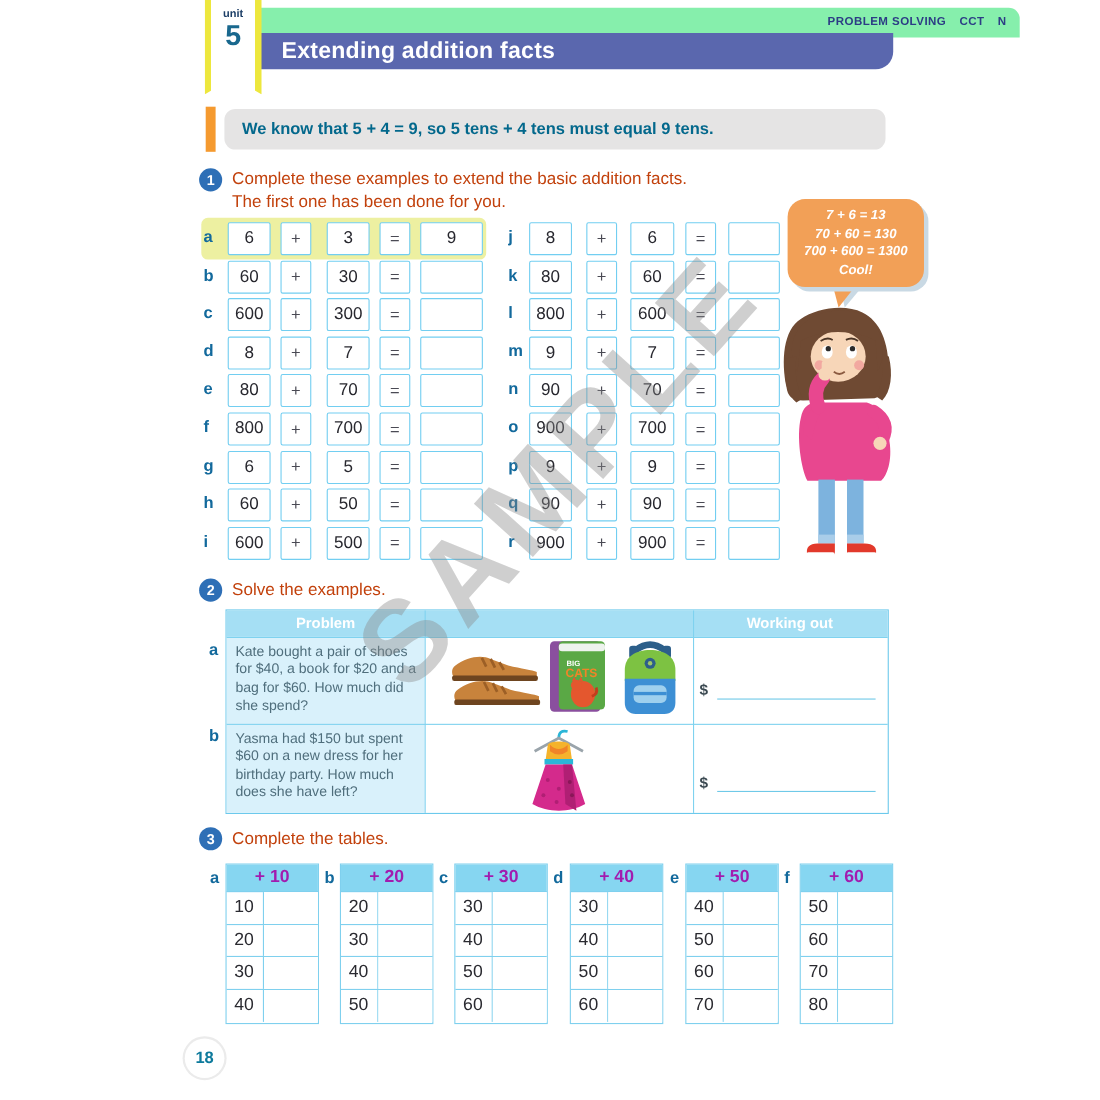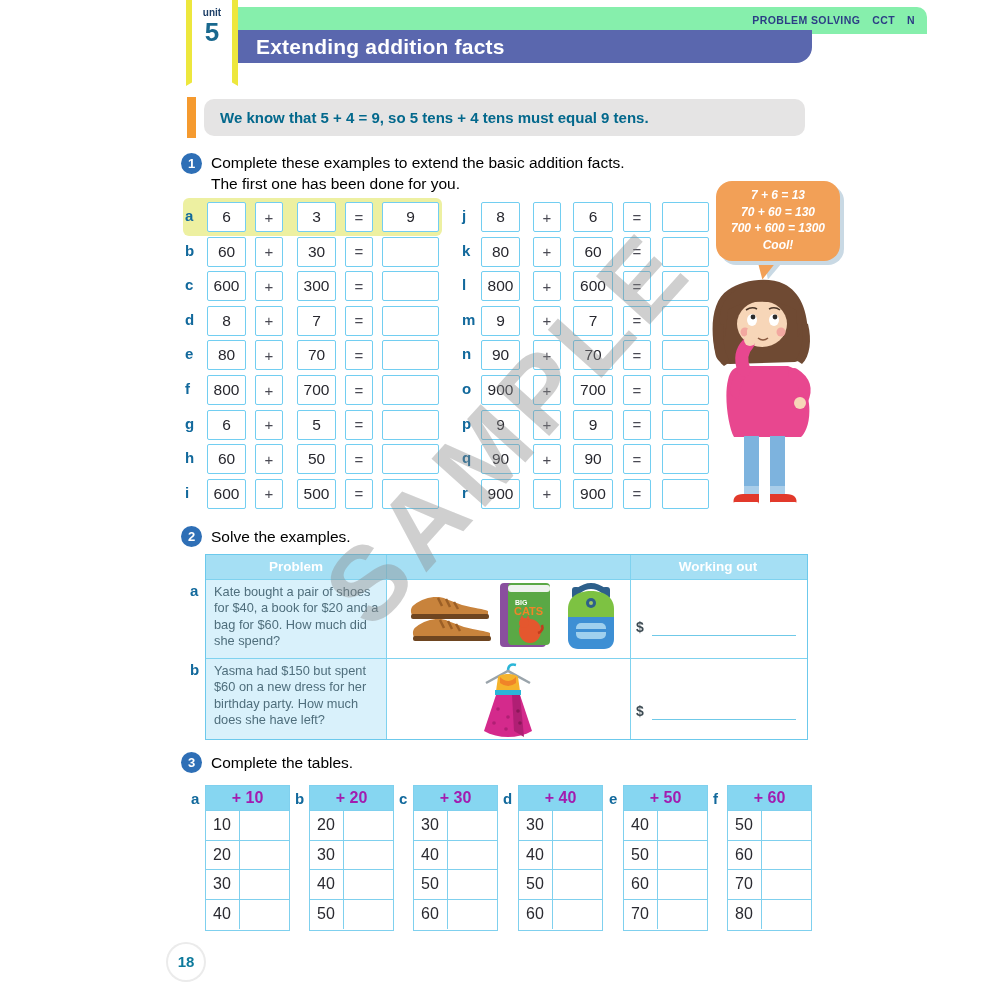--- a/index.html
+++ b/index.html
@@ -24,21 +24,21 @@
 
   
   #note-accent { position:absolute; left:187px; top:97px; width:9px; height:41px; background:#f59a2f; }
   #note-box { position:absolute; left:204px; top:99px; width:601px; height:37px;
     background:#e5e4e4; border-radius:10px; }
   #note-text { padding-left:16px; line-height:37px; font-size:15px; font-weight:600; color:#03688c; }
 
   
   .qnum { position:absolute; width:21px; height:21px; border-radius:50%; background:#2e6fb6;
     color:#fff; font-size:13px; font-weight:bold; text-align:center; line-height:21px; }
-  .instr { position:absolute; font-size:15.5px; color:#000000; line-height:21px; }
+  .instr { position:absolute; font-size:15.5px; color:#c2410c; line-height:21px; }
 
   
   #row-a-highlight { position:absolute; left:183px; top:198px; width:259px; height:38px;
     background:#edf0a1; border-radius:6px; z-index:1; }
   .ex1-col { position:absolute; top:202px; height:312px; z-index:2; }
   #ex1-left  { left:185px; width:260px; }
   #ex1-right { left:462px; width:250px; }
   .ex1-row { position:absolute; left:0; width:100%; height:30px; }
   .row-label { position:absolute; left:0; top:5px; font-weight:bold; color:#12699c; font-size:15px; }
   .box { position:absolute; top:0; height:30px; background:#fff; border:1.6px solid #72cef1;

